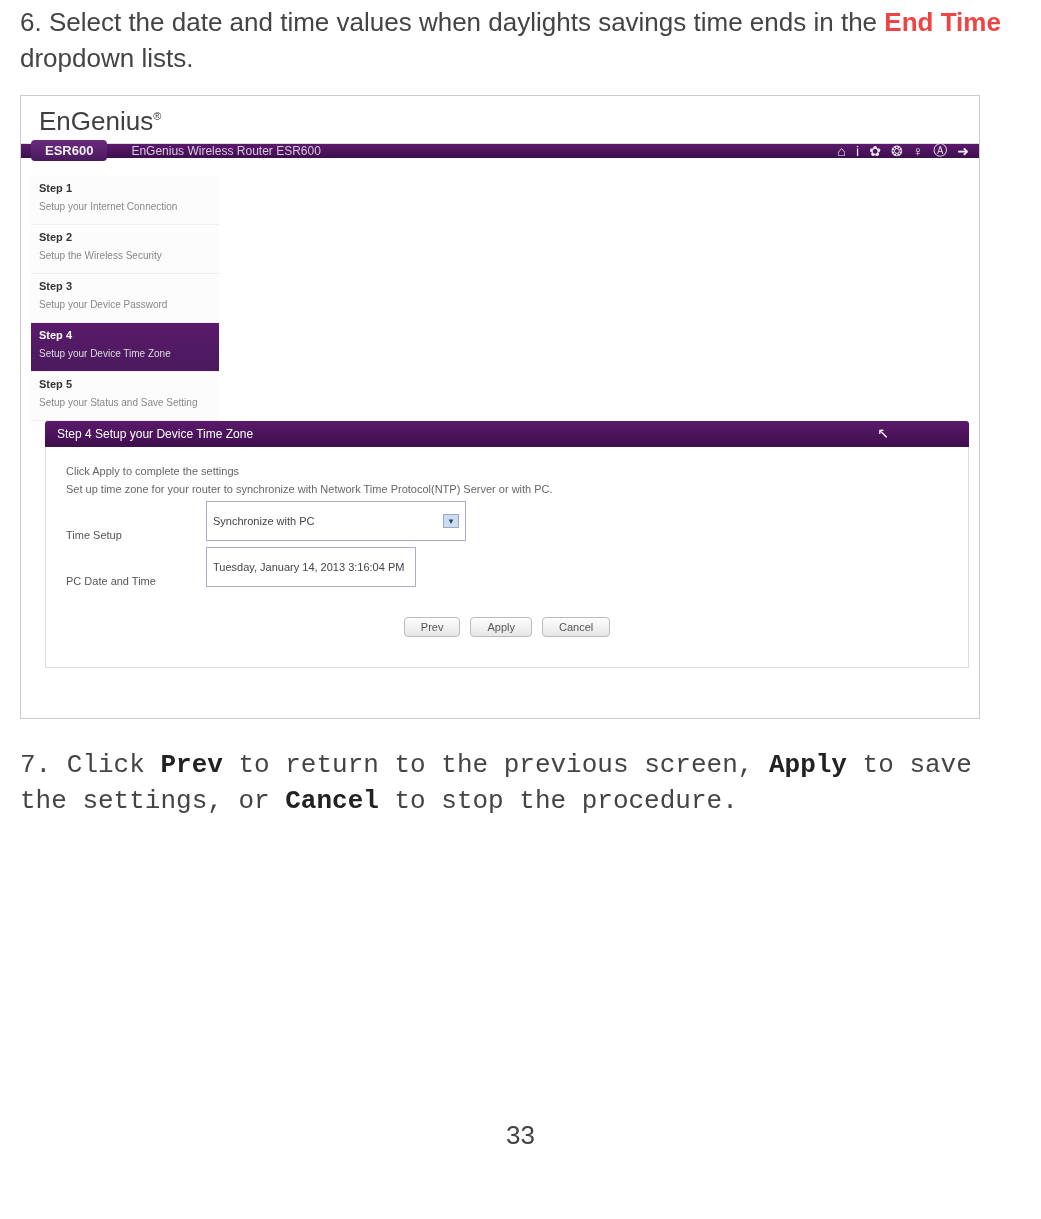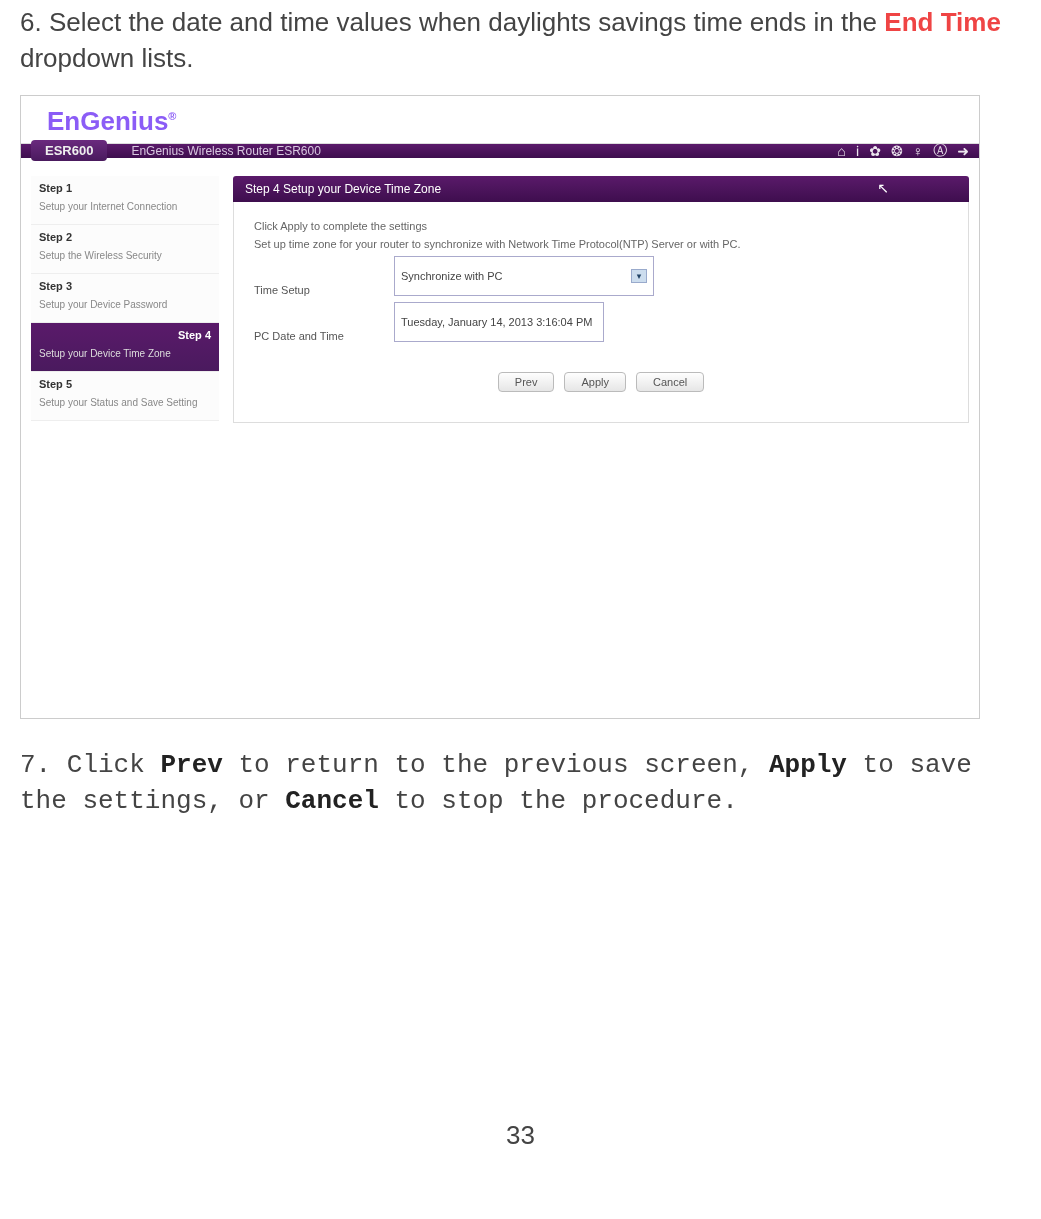--- a/index.html
+++ b/index.html
@@ -28,23 +28,22 @@
     margin: 0 0 28px 0;
   }
   .brand-bar {
     background: #fff;
     padding: 10px 18px 6px 18px;
     border-bottom: 1px solid #ddd;
   }
   .brand {
     font-family: Arial, sans-serif;
     font-size: 26px;
-    font-weight: 700;
-    color: #8b5cf6;
-    margin-left: 8px;
+    font-weight: 400;
+    color: #404040;
   }
   .brand sup { font-size: 11px; }
   .purple-bar {
     background: linear-gradient(#5a1a6a, #3e0e4e);
     color: #fff;
     display: flex;
     align-items: center;
     padding: 4px 10px;
     font-size: 12px;
     height: 14px;
@@ -70,20 +69,21 @@
   }
   .topbar-icons span {
     color: #fff;
     font-size: 14px;
     opacity: 0.9;
   }
   .content-area {
     display: flex;
     padding: 18px 10px 10px 10px;
     min-height: 560px;
+    flex-direction: column;
   }
   .sidebar {
     width: 188px;
     flex-shrink: 0;
   }
   .step {
     padding: 6px 8px 10px 8px;
     border-bottom: 1px solid #eee;
     background: #fcfcfc;
   }
@@ -91,21 +91,21 @@
     background: linear-gradient(#5a1a6a, #4a1a5e);
     color: #fff;
   }
   .step-num {
     font-size: 11px;
     font-weight: 700;
     color: #333;
     display: block;
     margin-bottom: 2px;
   }
-  .step.active .step-num { color: #fff; text-align: right; }
+  .step.active .step-num { color: #fff; }
   .step-desc {
     font-size: 10px;
     color: #888;
     line-height: 1.3;
   }
   .step.active .step-desc { color: #ddd; }
   .main-panel {
     flex: 1;
     padding-left: 14px;
   }

